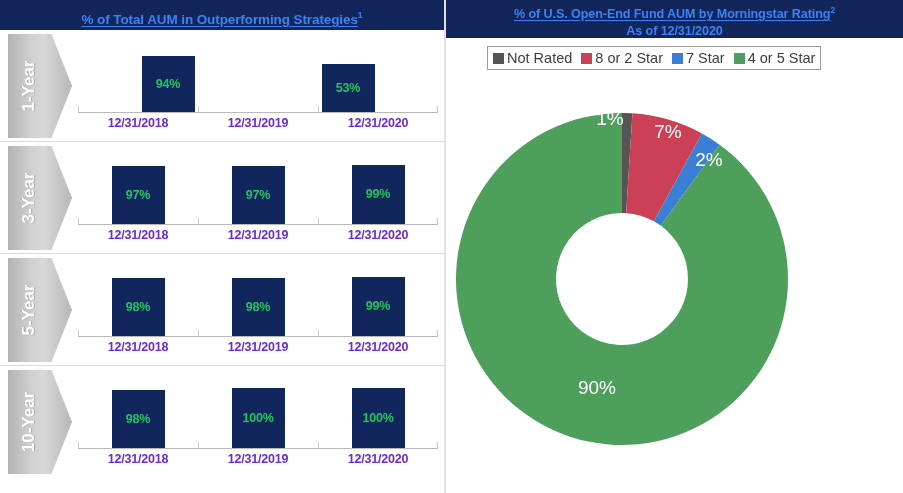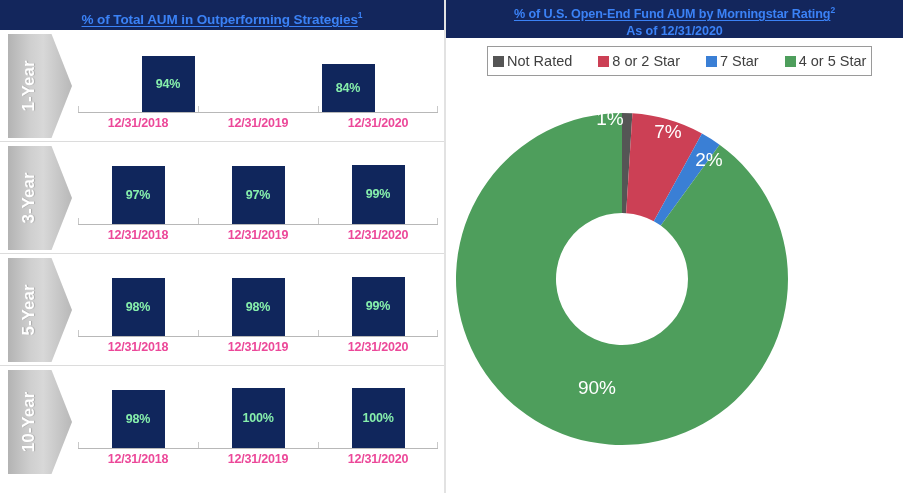--- a/index.html
+++ b/index.html
@@ -118,21 +118,21 @@
   }
   .bar {
     width: 53px;
     background: #10265C;
     position: relative;
     display: flex;
     align-items: center;
     justify-content: center;
   }
   .bar-value {
-    color: #86efac;
+    color: #22c55e;
     font-size: 12.5px;
     font-weight: bold;
     letter-spacing: -0.2px;
     white-space: nowrap;
     position: absolute;
     top: 50%;
     left: 50%;
     transform: translate(-50%,-50%);
   }
   .axis {
@@ -166,21 +166,21 @@
     position: absolute;
     left: 0; right: 0;
     top: 86px;
     display: flex;
   }
   .cat-label {
     flex: 1 1 0;
     text-align: center;
     font-size: 12.5px;
     font-weight: bold;
-    color: #ec4899;
+    color: #6d28d9;
     letter-spacing: -0.2px;
   }
 
   
   .v-divider {
     width: 2px;
     height: 493px;
     background: #e2e2e2;
   }
 
@@ -200,24 +200,24 @@
     letter-spacing: -0.1px;
   }
   .hdr-line2 { font-weight: bold; }
 
   .legend {
     position: absolute;
     left: 41px;
     top: 46px;
     border: 1px solid #9a9a9a;
     background: #ffffff;
-    padding: 14px 5px;
+    padding: 8px 5px;
     display: flex;
     align-items: center;
-    gap: 26px;
+    gap: 9px;
     height: 24px;
     box-sizing: border-box;
   }
   .legend-item {
     display: flex;
     align-items: center;
     gap: 3px;
     font-size: 14.5px;
     color: #3f3f3f;
     white-space: nowrap;
@@ -261,21 +261,21 @@
         </div>
         <div class="row-chart">
           <div class="plot">
             <div class="bar-slot">
               <div class="bar" style="height:72%">
                 <span class="bar-value">94%</span>
               </div>
             </div>
             <div class="bar-slot">
               <div class="bar" style="height:61%">
-                <span class="bar-value">84%</span>
+                <span class="bar-value">53%</span>
               </div>
             </div>
           </div>
           <div class="axis-ticks">
             <div class="tick-cell"></div>
             <div class="tick-cell"></div>
             <div class="tick-cell"></div>
           </div>
           <div class="tick-end"></div>
           <div class="axis"></div>

